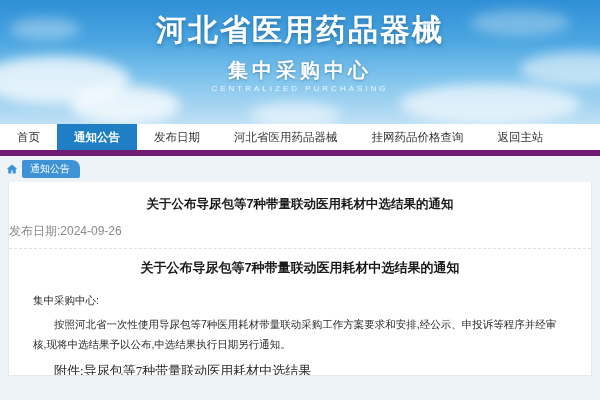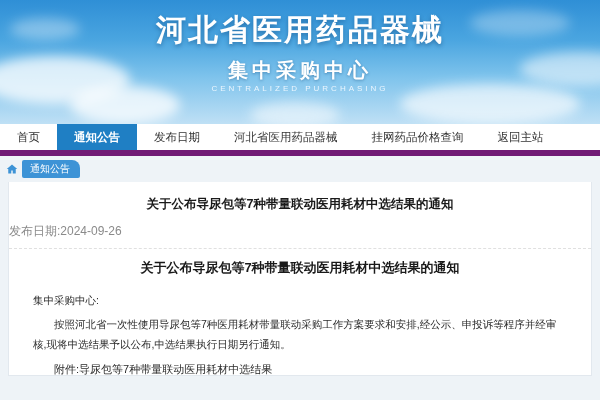--- a/index.html
+++ b/index.html
@@ -147,24 +147,25 @@
     margin-bottom: 14px;
   }
   .doc-p {
     font-size: 10.5px;
     color: #2b2b2b;
     line-height: 1.9;
     margin-bottom: 4px;
   }
   .indent { text-indent: 21px; }
   .doc-attach {
-    font-size: 11px;
+    font-size: 13px;
     color: #2b2b2b;
     line-height: 1.9;
     text-indent: 21px;
+    font-family: Liberation Serif, serif;
   }
   .doc-attach .link { color: #2b2b2b; }
 </style>
 </head>
 <body>
 
 <div class="page">
 
   <div class="banner">
     <div class="cloud c6"></div>

